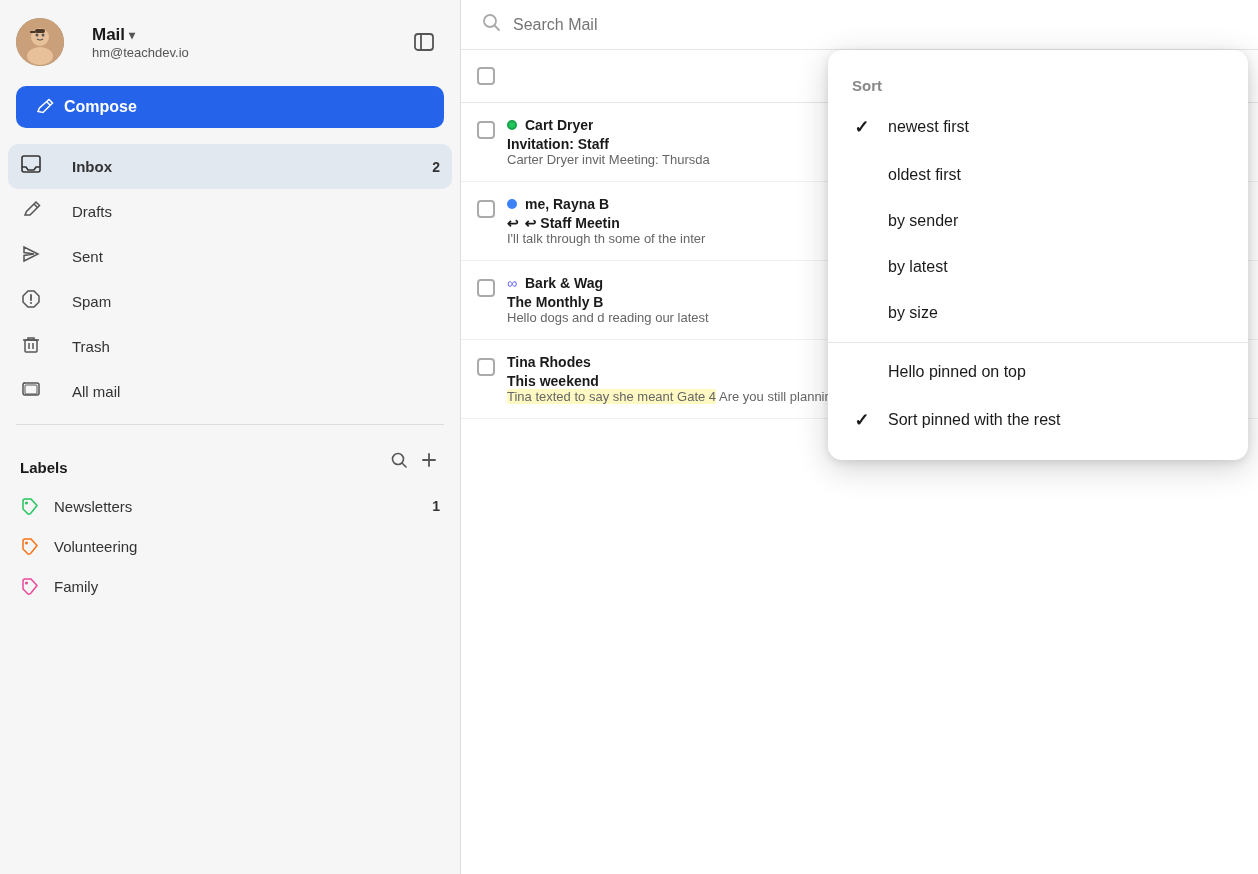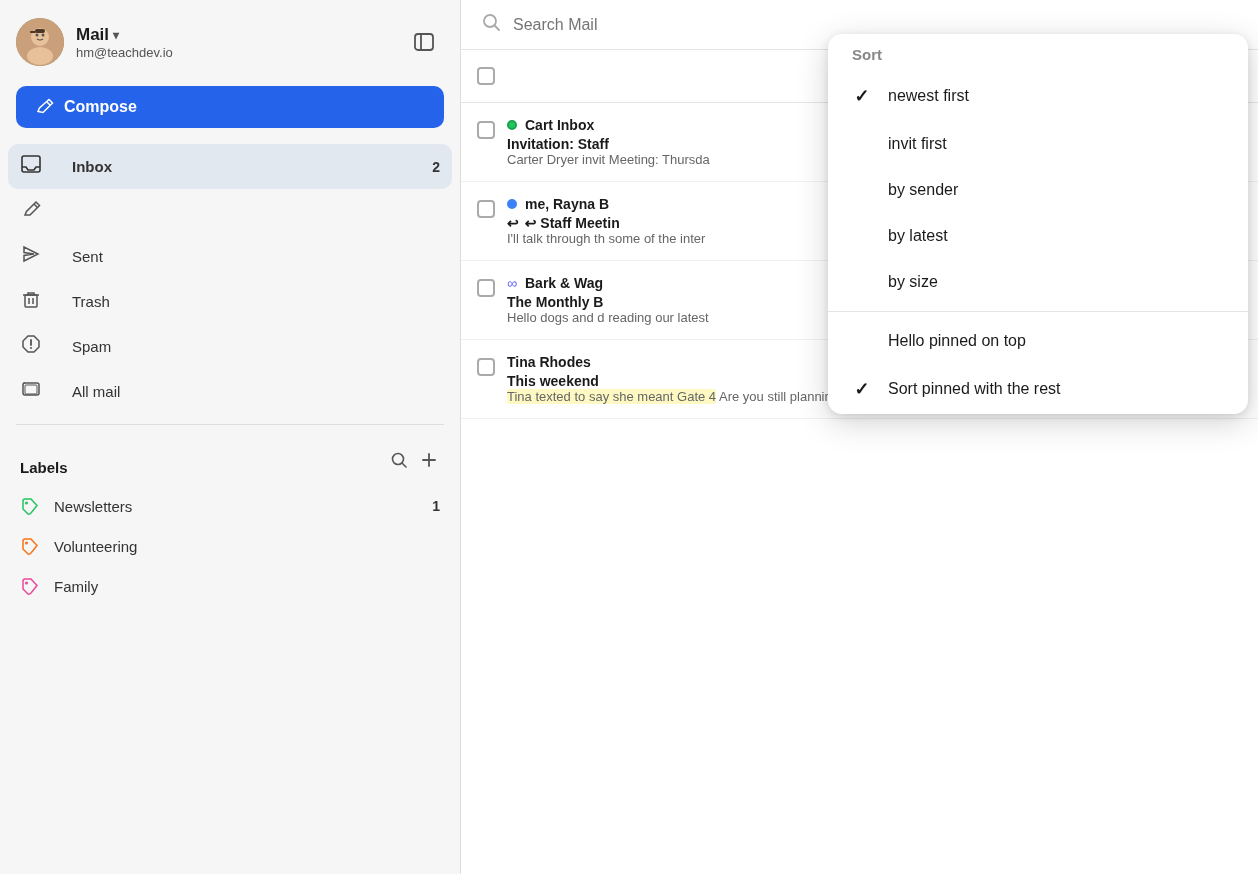--- a/index.html
+++ b/index.html
@@ -20,21 +20,21 @@
       display: flex;
       align-items: center;
       padding: 18px 16px 12px 16px;
       gap: 12px;
       justify-content: space-between;
     }
 
     .sidebar-header-left {
       display: flex;
       align-items: center;
-      gap: 12px;
+      gap: 28px;
     }
 
     .avatar {
       width: 48px;
       height: 48px;
       border-radius: 50%;
       background: #c9b8a8;
       overflow: hidden;
       flex-shrink: 0;
       display: flex;
@@ -366,28 +366,28 @@
       position: absolute;
       right: 16px;
       top: 50%;
       transform: translateY(-50%);
       cursor: pointer;
     }
 
     
     .sort-dropdown {
       position: absolute;
-      top: 34px;
+      top: 50px;
       right: 10px;
       background: white;
       border-radius: 14px;
       box-shadow: 0 8px 32px rgba(0,0,0,0.18), 0 2px 8px rgba(0,0,0,0.10);
       width: 420px;
       z-index: 100;
-      padding: 0 0;
+      padding: 15px 0;
     }
 
     .sort-header {
       padding: 12px 24px 8px 24px;
       font-size: 15px;
       font-weight: 600;
       color: #888;
     }
 
     .sort-item {
@@ -483,53 +483,54 @@
       <span class="nav-count">2</span>
     </div>
 
     <div class="nav-item">
       <span class="nav-icon">
         <svg width="20" height="20" viewBox="0 0 20 20" fill="none">
           <path d="M4 16L5.5 12.5 15 3l3.5 3.5-9.5 9.5L4 16z" stroke="#555" stroke-width="1.5" fill="none"></path>
           <line x1="13" y1="5" x2="16.5" y2="8.5" stroke="#555" stroke-width="1.5"></line>
         </svg>
       </span>
+      <span class="nav-label">Drafts</span>
     </div>
 
     <div class="nav-item">
       <span class="nav-icon">
         <svg width="20" height="20" viewBox="0 0 20 20" fill="none">
           <path d="M3 17L17 10 3 3v5.5l10 1.5-10 1.5V17z" stroke="#555" stroke-width="1.5" fill="none"></path>
         </svg>
       </span>
       <span class="nav-label">Sent</span>
+    </div>
+
+    <div class="nav-item">
+      <span class="nav-icon">
+        <svg width="20" height="20" viewBox="0 0 20 20" fill="none">
+          <polygon points="7,2 13,2 18,7 18,13 13,18 7,18 2,13 2,7" stroke="#555" stroke-width="1.5" fill="none"></polygon>
+          <line x1="10" y1="6" x2="10" y2="11" stroke="#555" stroke-width="1.8" stroke-linecap="round"></line>
+          <circle cx="10" cy="14" r="1" fill="#555"></circle>
+        </svg>
+      </span>
+      <span class="nav-label">Spam</span>
     </div>
 
     <div class="nav-item">
       <span class="nav-icon">
         <svg width="20" height="20" viewBox="0 0 20 20" fill="none">
           <rect x="4" y="6" width="12" height="12" rx="1" stroke="#555" stroke-width="1.5"></rect>
           <line x1="2" y1="6" x2="18" y2="6" stroke="#555" stroke-width="1.5"></line>
           <path d="M7 6V4h6v2" stroke="#555" stroke-width="1.5" fill="none"></path>
           <line x1="8" y1="9" x2="8" y2="15" stroke="#555" stroke-width="1.5"></line>
           <line x1="12" y1="9" x2="12" y2="15" stroke="#555" stroke-width="1.5"></line>
         </svg>
       </span>
       <span class="nav-label">Trash</span>
-    </div>
-
-    <div class="nav-item">
-      <span class="nav-icon">
-        <svg width="20" height="20" viewBox="0 0 20 20" fill="none">
-          <polygon points="7,2 13,2 18,7 18,13 13,18 7,18 2,13 2,7" stroke="#555" stroke-width="1.5" fill="none"></polygon>
-          <line x1="10" y1="6" x2="10" y2="11" stroke="#555" stroke-width="1.8" stroke-linecap="round"></line>
-          <circle cx="10" cy="14" r="1" fill="#555"></circle>
-        </svg>
-      </span>
-      <span class="nav-label">Spam</span>
     </div>
 
     <div class="nav-item">
       <span class="nav-icon">
         <svg width="20" height="20" viewBox="0 0 20 20" fill="none">
           <rect x="2" y="4" width="16" height="12" rx="2" stroke="#555" stroke-width="1.5"></rect>
           <rect x="4" y="6" width="12" height="9" rx="1" stroke="#555" stroke-width="1"></rect>
           <line x1="2" y1="4" x2="4" y2="4" stroke="#555" stroke-width="1"></line>
         </svg>
       </span>
@@ -624,21 +625,21 @@
     </button>
   </div>
 
   <div class="email-list">
 
     <div class="email-item">
       <div class="email-checkbox"></div>
       <div class="email-content">
         <div class="email-sender-row">
           <span class="status-dot green"></span>
-          <span class="email-sender">Cart Inbox</span>
+          <span class="email-sender">Cart Dryer</span>
         </div>
         <div class="email-subject">Invitation: Staff</div>
         <div class="email-preview">Carter Dryer invit Meeting: Thursda</div>
       </div>
     </div>
 
     <div class="email-item">
       <div class="email-checkbox"></div>
       <div class="email-content">
         <div class="email-sender-row">
@@ -692,21 +693,21 @@
   <div class="sort-dropdown">
     <div class="sort-header">Sort</div>
 
     <div class="sort-item">
       <span class="sort-check">✓</span>
       <span>newest first</span>
     </div>
 
     <div class="sort-item">
       <span class="sort-check"></span>
-      <span>invit first</span>
+      <span>oldest first</span>
     </div>
 
     <div class="sort-item">
       <span class="sort-check"></span>
       <span>by sender</span>
     </div>
 
     <div class="sort-item">
       <span class="sort-check"></span>
       <span>by latest</span>

